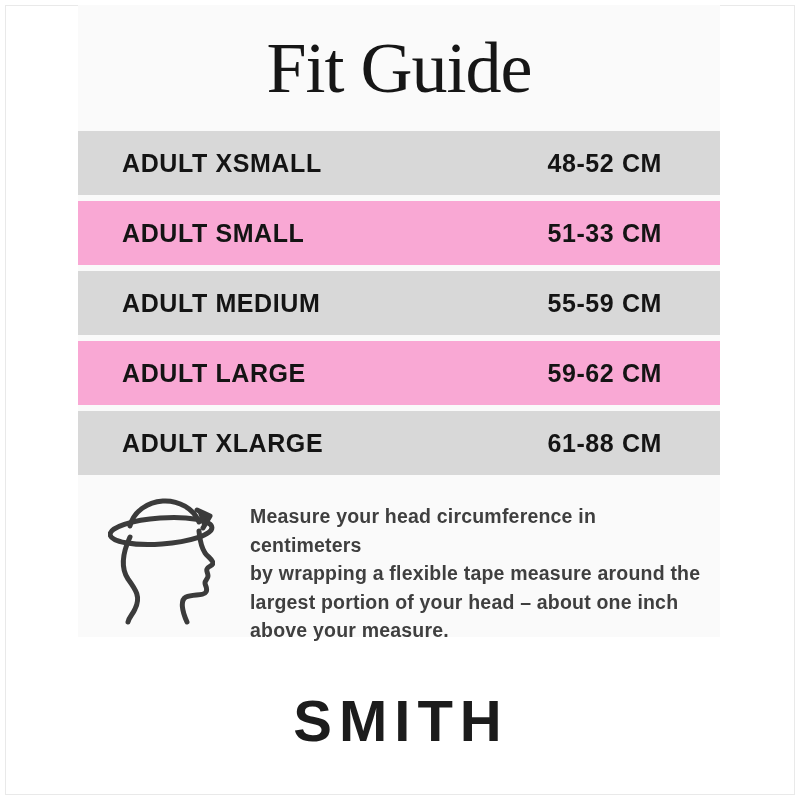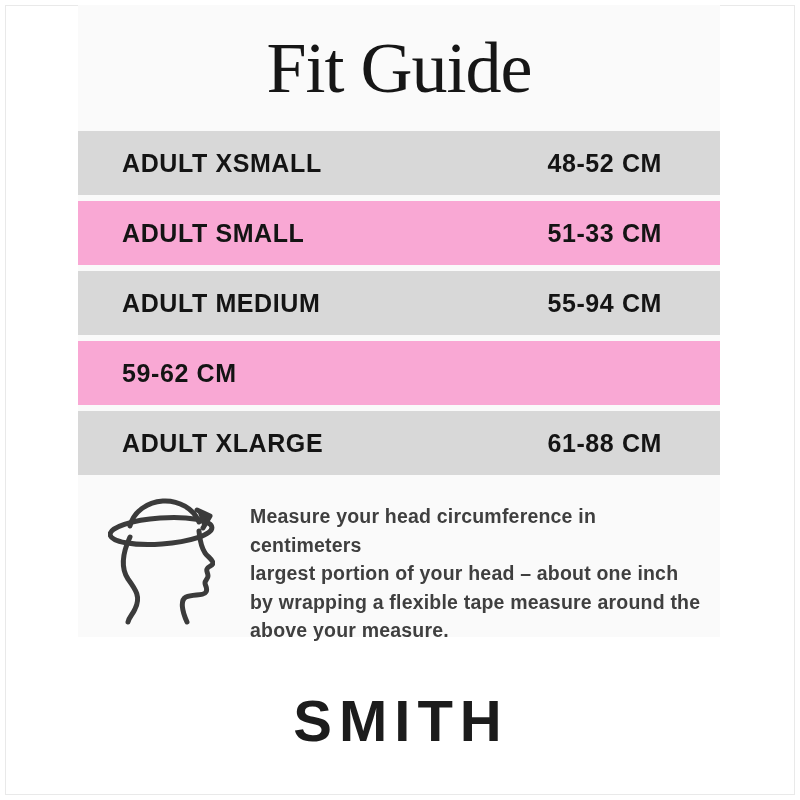--- a/index.html
+++ b/index.html
@@ -112,23 +112,24 @@
       <div class="size-row gray">
         <span class="size-label">ADULT XSMALL</span>
         <span class="size-range">48-52 CM</span>
       </div>
       <div class="size-row white">
         <span class="size-label">ADULT SMALL</span>
         <span class="size-range">51-33 CM</span>
       </div>
       <div class="size-row gray">
         <span class="size-label">ADULT MEDIUM</span>
-        <span class="size-range">55-94 CM</span>
+        <span class="size-range">55-59 CM</span>
       </div>
       <div class="size-row white">
+        <span class="size-label">ADULT LARGE</span>
         <span class="size-range">59-62 CM</span>
       </div>
       <div class="size-row gray">
         <span class="size-label">ADULT XLARGE</span>
         <span class="size-range">61-88 CM</span>
       </div>
     </div>
 
     <div class="note">
       <svg class="note-icon" viewBox="0 0 107 137" fill="none" xmlns="http://www.w3.org/2000/svg">
@@ -138,22 +139,22 @@
         <ellipse cx="53" cy="38" rx="51" ry="13" transform="rotate(-4 53 38)" stroke="#3b3b3b" stroke-width="5"></ellipse>
 
         <path d="M 89 17 L 102 23 L 95 35" stroke="#3b3b3b" stroke-width="5" stroke-linecap="round" stroke-linejoin="round" fill="#3b3b3b"></path>
 
         <path d="M 22 44 C 15 59 12 74 20 86 C 28 97 33 104 27 116 C 25 121 21 124 20 129" stroke="#3b3b3b" stroke-width="5" stroke-linecap="round"></path>
 
         <path d="M 91 38 C 92 46 92 52 97 60 C 100 64 105 67 105 70 C 105 73 100 73 99 76 C 98 78 100 80 100 83 C 100 86 97 87 97 90 C 97 93 100 95 98 99 C 96 103 85 101 78 104 C 72 107 74 118 79 129" stroke="#3b3b3b" stroke-width="5" stroke-linecap="round"></path>
       </svg>
       <div class="note-text">
         <div>Measure your head circumference in centimeters</div>
+        <div>by wrapping a flexible tape measure around the</div>
         <div>largest portion of your head – about one inch</div>
-        <div>by wrapping a flexible tape measure around the</div>
         <div>above your measure.</div>
       </div>
     </div>
 
   </div>
 
   <div class="brand-logo">SMITH</div>
 
 </div>
 

